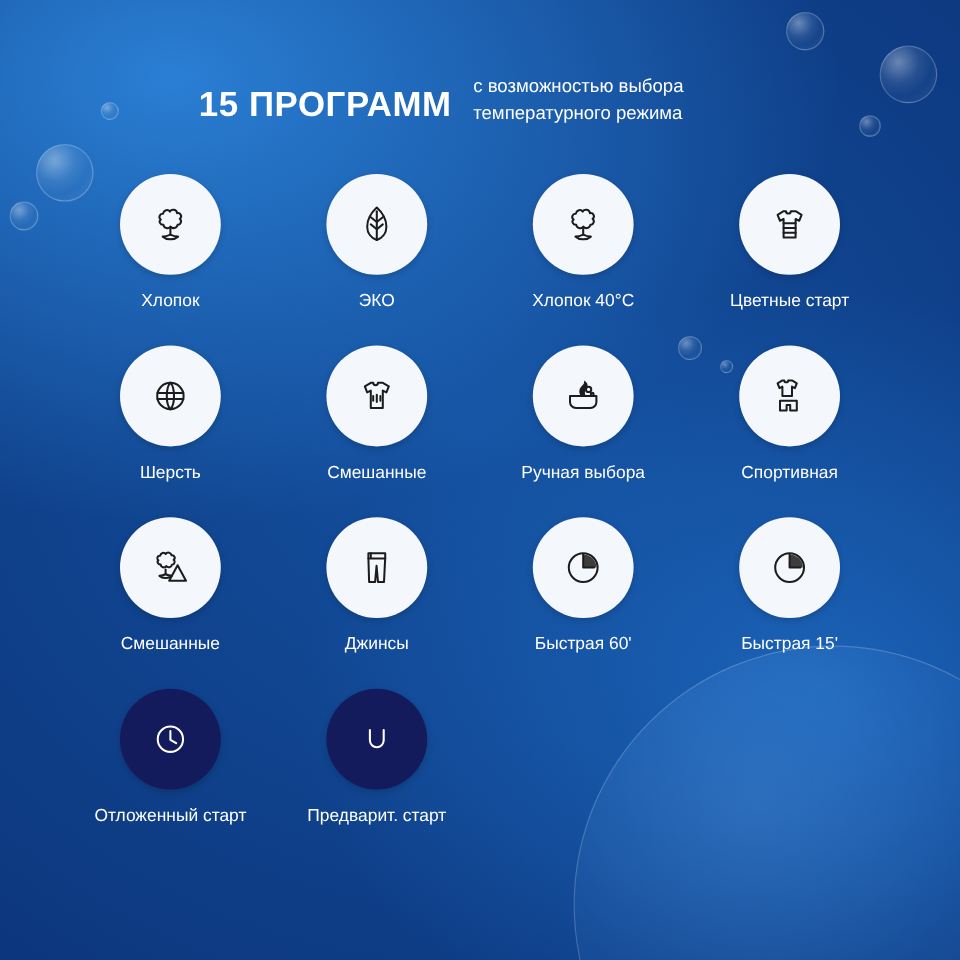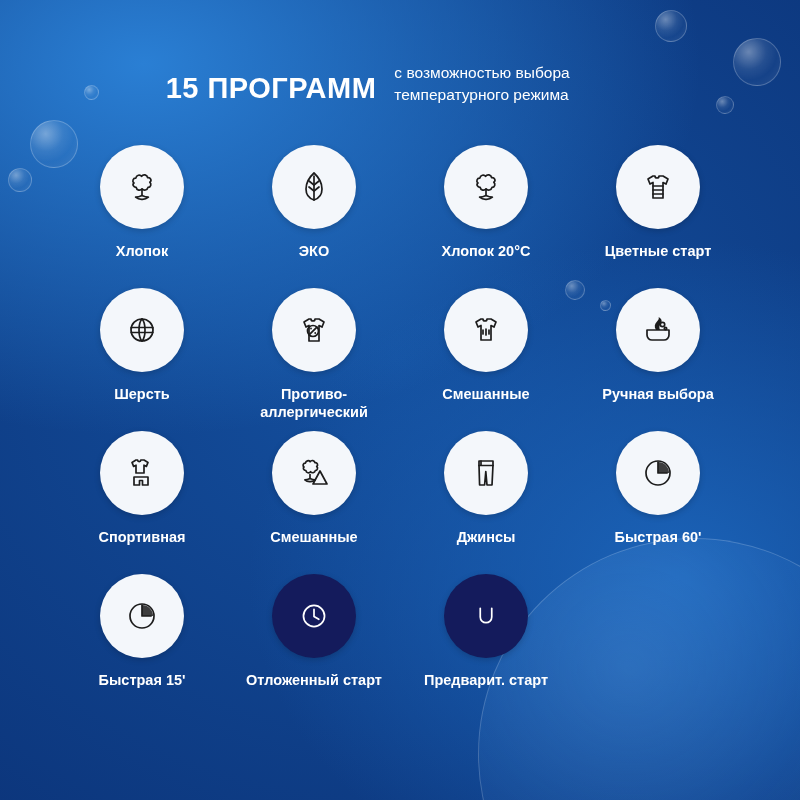--- a/index.html
+++ b/index.html
@@ -75,21 +75,20 @@
   .grid {
     position: absolute;
     top: 145px;
     left: 56px;
     width: 688px;
     display: grid;
     grid-template-columns: repeat(4, 1fr);
     grid-auto-rows: 143px;
     row-gap: 0;
     column-gap: 0;
-    font-weight: bold;
   }
   .cell {
     display: flex;
     flex-direction: column;
     align-items: center;
   }
   .disc {
     width: 84px;
     height: 84px;
     border-radius: 50%;
@@ -163,21 +162,21 @@
     <div class="cell">
       <div class="disc">
         <span>
           <svg width="48" height="48" viewBox="0 0 48 48" fill="none" stroke="#1c1c1c" stroke-width="1.7" stroke-linecap="round" stroke-linejoin="round">
             <path d="M16 20c-2.2-1.6-1-5 1.8-4.8C18.4 12 22 11 23.6 13.3c1.6-2.5 5.6-1.7 6 1.3 2.9-.5 4.6 3 2.2 4.7 2 1.6 1 5-1.8 5.1-.6 2.9-4.4 3.6-5.9 1.4-1.7 2.4-5.6 1.5-5.9-1.5-2.8.2-4.2-3-2.2-4.3z"></path>
             <path d="M24 26.5v6"></path>
             <path d="M24 32.5c-2.2 1-4.4 1.6-6.4 1.7 1.8 1.6 4 2.3 6.4 2.2 2.4.1 4.6-.6 6.4-2.2-2-.1-4.2-.7-6.4-1.7z"></path>
           </svg>
         </span>
       </div>
-      <div class="caption">Хлопок 20°C</div>
+      <div class="caption">Хлопок 40°C</div>
     </div>
 
     <div class="cell">
       <div class="disc">
         <span>
           <svg width="48" height="48" viewBox="0 0 48 48" fill="none" stroke="#1c1c1c" stroke-width="1.7" stroke-linecap="round" stroke-linejoin="round">
             <path d="M19 13l-5 3 2 5 3-1.5V35h10V19.5l3 1.5 2-5-5-3h-4a2 2 0 0 1-4 0h-2z"></path>
             <path d="M19 23h10M19 27h10M19 31h10"></path>
           </svg>
         </span>
@@ -192,35 +191,20 @@
             <circle cx="24" cy="24" r="11"></circle>
             <path d="M24 13c-4 4-4 18 0 22"></path>
             <path d="M24 13c4 4 4 18 0 22"></path>
             <path d="M13.2 21.5h21.6M13.2 26.5h21.6"></path>
           </svg>
         </span>
       </div>
       <div class="caption">Шерсть</div>
     </div>
 
-    <div class="cell">
-      <div class="disc">
-        <span>
-          <svg width="48" height="48" viewBox="0 0 48 48" fill="none" stroke="#1c1c1c" stroke-width="1.7" stroke-linecap="round" stroke-linejoin="round">
-            <path d="M19 13l-5 3 2 5 3-1.5V35h10V19.5l3 1.5 2-5-5-3h-4a2 2 0 0 1-4 0h-2z"></path>
-            <circle cx="23" cy="25" r="5.5"></circle>
-            <path d="M19.1 28.9l7.8-7.8"></path>
-            <circle cx="21" cy="22.5" r="0.9" fill="#1c1c1c" stroke="none"></circle>
-            <circle cx="25.2" cy="27" r="0.9" fill="#1c1c1c" stroke="none"></circle>
-          </svg>
-        </span>
-      </div>
-      <div class="caption">Противо-
-аллергический</div>
-    </div>
 
     <div class="cell">
       <div class="disc">
         <span>
           <svg width="48" height="48" viewBox="0 0 48 48" fill="none" stroke="#1c1c1c" stroke-width="1.7" stroke-linecap="round" stroke-linejoin="round">
             <path d="M19 13l-5 3 2 5 3-1.5V34h10V19.5l3 1.5 2-5-5-3h-4a2 2 0 0 1-4 0h-2z"></path>
             <path d="M21 24v4M24 23v6M27 24v4"></path>
           </svg>
         </span>
       </div>

